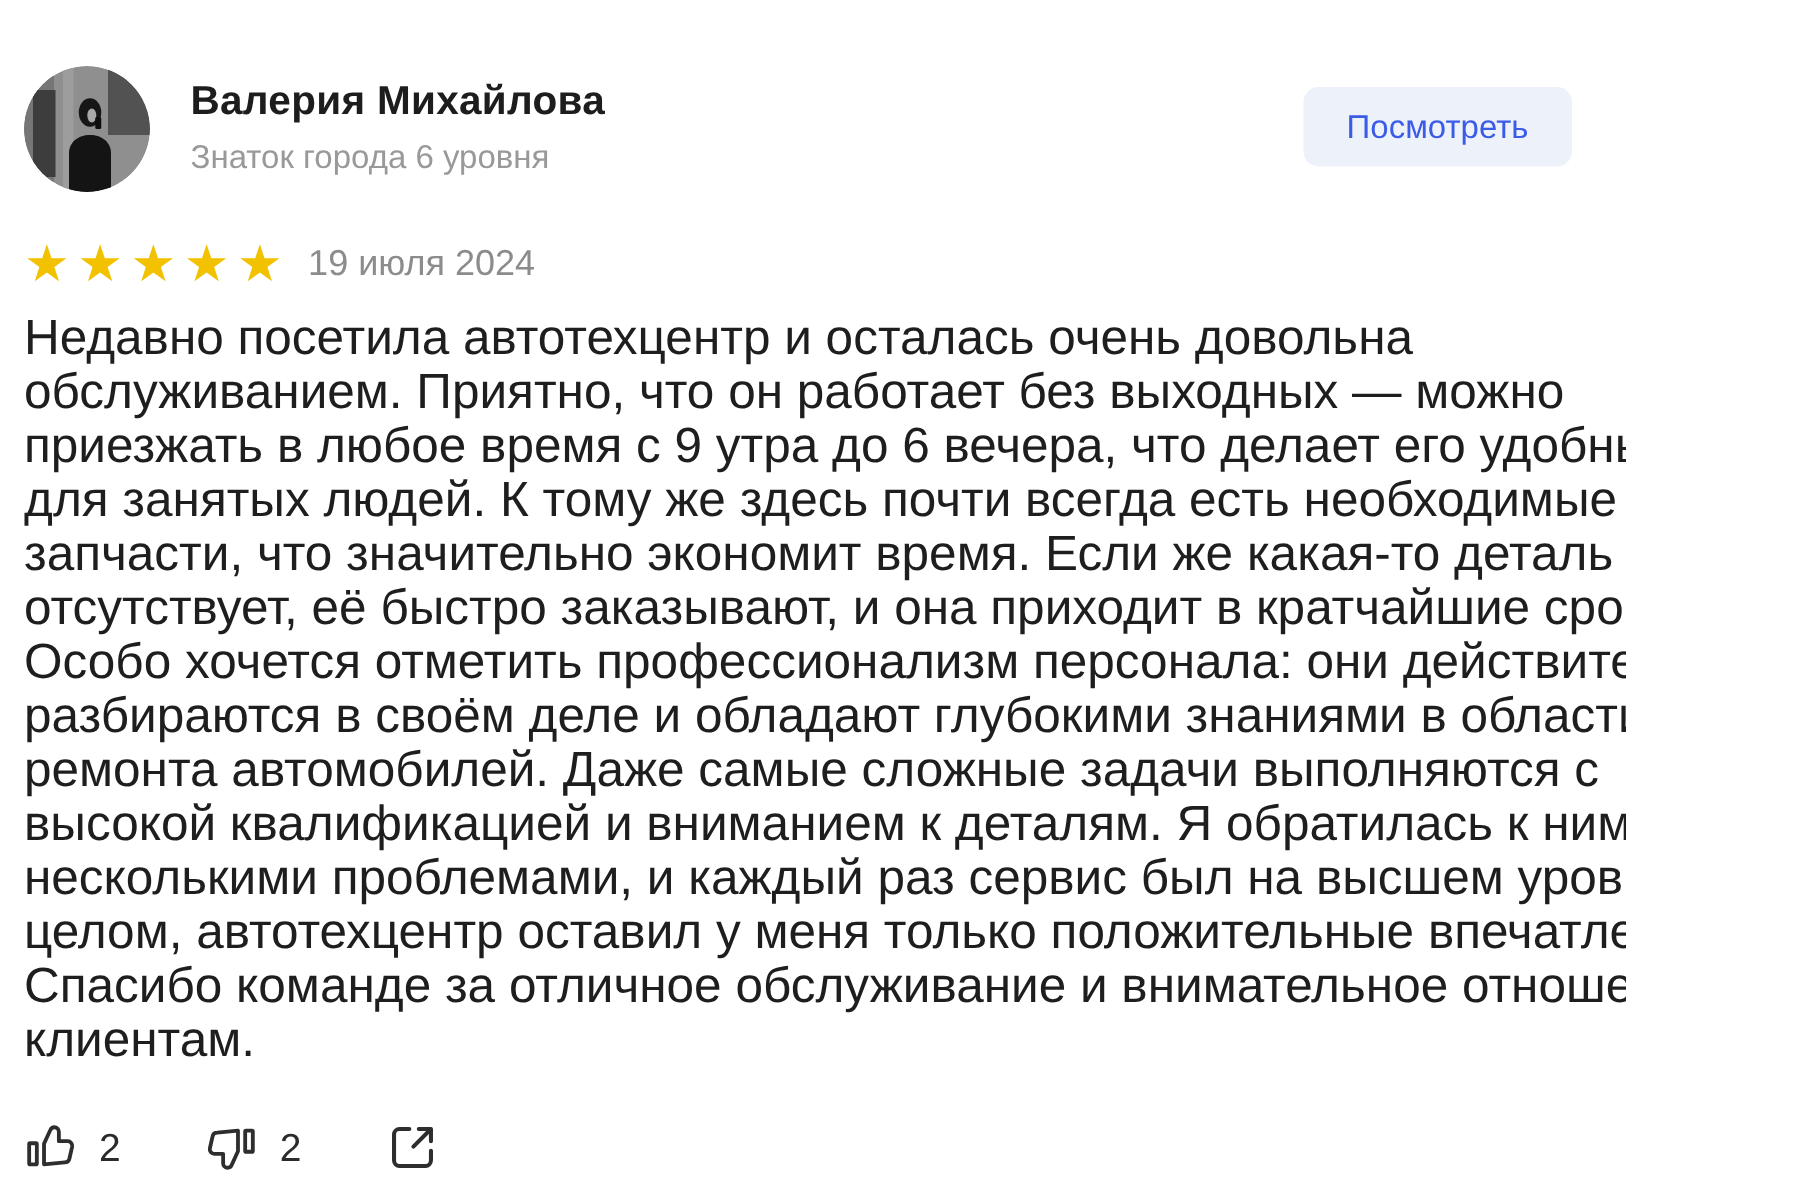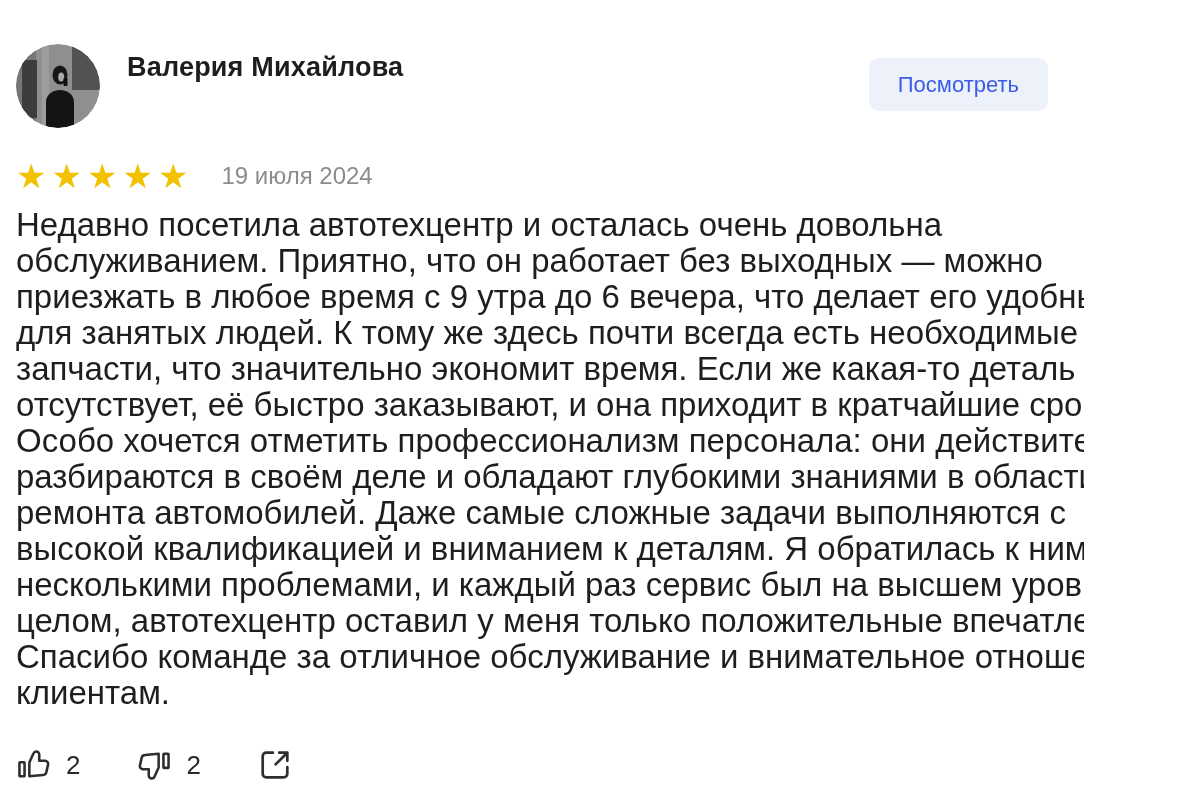--- a/index.html
+++ b/index.html
@@ -25,21 +25,21 @@
   .author-name{font-size:27px;font-weight:700;color:#1d1d1d;letter-spacing:.2px;}
   .author-status{font-size:22px;color:var(--muted);margin-top:9px;}
 
   .subscribe-btn{position:absolute;top:58px;right:36px;height:53px;padding:0 29px;
     background:var(--button-bg);color:var(--accent);border:none;border-radius:10px;
     font-family:inherit;font-size:22px;font-weight:400;cursor:pointer;}
 
   
   .rating-row{display:flex;align-items:center;margin-top:30px;height:36px;}
   .stars{font-size:34px;line-height:34px;color:var(--star);letter-spacing:5px;white-space:nowrap;}
-  .review-date{font-size:24px;color:var(--date);margin-left:28px;}
+  .review-date{font-size:24px;color:var(--date);margin-left:12px;}
 
   
   .review-text{margin-top:13px;font-size:33px;line-height:36px;color:var(--text);width:1172px;}
 
   
   .actions{display:flex;align-items:center;margin-top:33px;height:42px;}
   .action-btn{display:flex;align-items:center;background:none;border:none;cursor:pointer;
     font-family:inherit;color:var(--text);padding:0;}
   .action-btn + .action-btn{margin-left:56px;}
   .action-btn svg{width:36px;height:36px;display:block;}
@@ -71,20 +71,21 @@
           <rect x="26" y="0" width="7" height="84" fill="#9d9d9d"></rect>
           <ellipse cx="44" cy="31" rx="7.5" ry="9.5" fill="#161616"></ellipse>
           <ellipse cx="45.2" cy="33" rx="3" ry="4.6" fill="#a8a8a8"></ellipse>
           <rect x="47.5" y="34" width="4" height="8" rx="1" fill="#0e0e0e"></rect>
           <path d="M30 84 V58 c0-7 6-12 14-12 s14 5 14 12 V84 z" fill="#141414"></path>
         </g>
       </svg>
     </div>
     <div class="author">
       <div class="author-name">Валерия Михайлова</div>
+      <div class="author-status">Знаток города 6 уровня</div>
     </div>
     <button class="subscribe-btn">Посмотреть</button>
   </div>
 
   <div class="rating-row">
     <span class="stars">★★★★★</span>
     <span class="review-date">19 июля 2024</span>
   </div>
 
   <div class="review-text">Недавно посетила автотехцентр и осталась очень довольна обслуживанием. Приятно, что он работает без выходных — можно приезжать в любое время с 9 утра до 6 вечера, что делает его удобным для занятых людей. К тому же здесь почти всегда есть необходимые запчасти, что значительно экономит время. Если же какая-то деталь отсутствует, её быстро заказывают, и она приходит в кратчайшие сроки. Особо хочется отметить профессионализм персонала: они действительно разбираются в своём деле и обладают глубокими знаниями в области ремонта автомобилей. Даже самые сложные задачи выполняются с высокой квалификацией и вниманием к деталям. Я обратилась к ним с несколькими проблемами, и каждый раз сервис был на высшем уровне. В целом, автотехцентр оставил у меня только положительные впечатления. Спасибо команде за отличное обслуживание и внимательное отношение к клиентам.</div>

